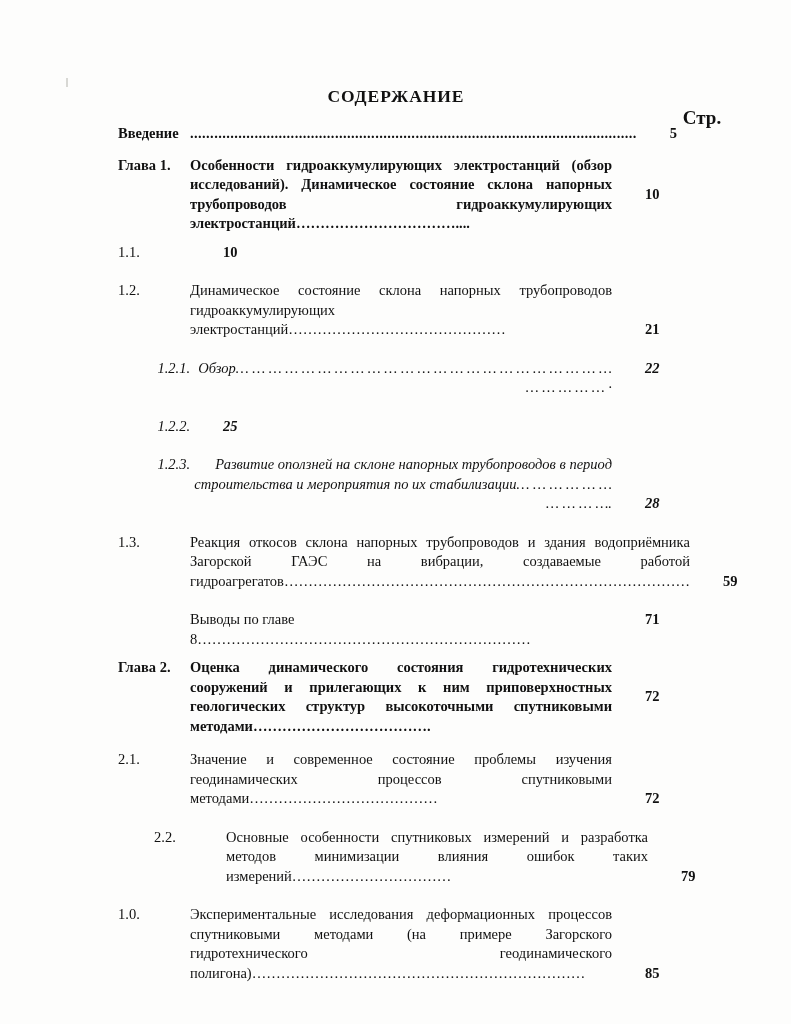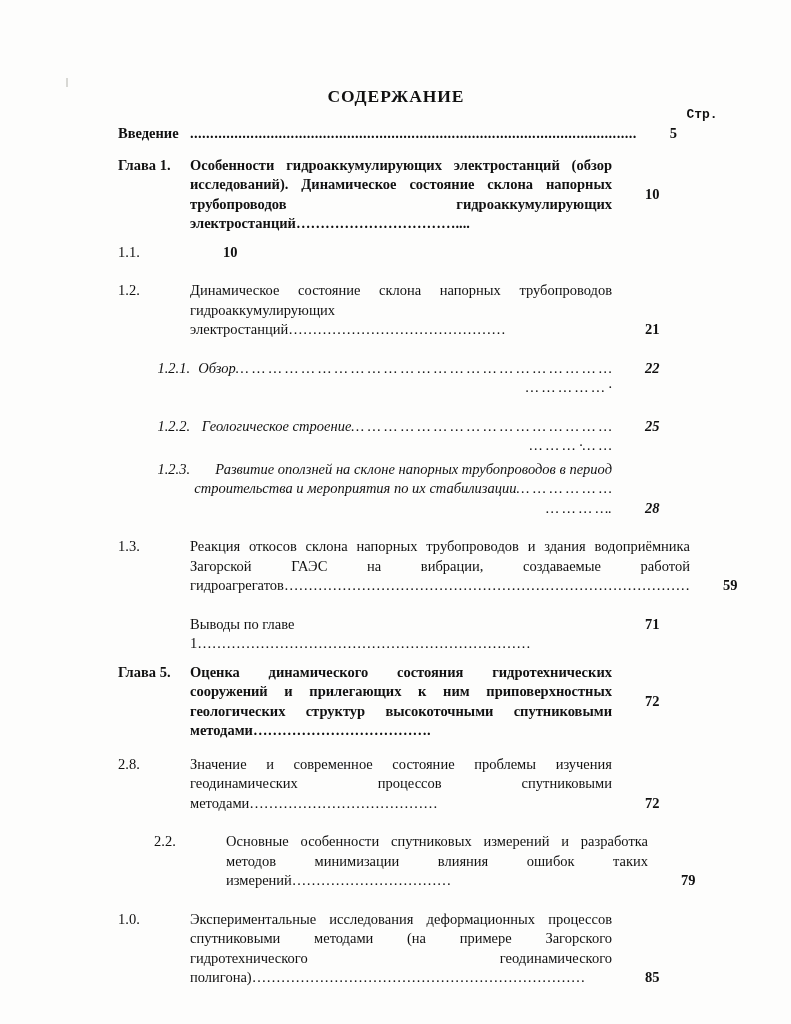--- a/index.html
+++ b/index.html
@@ -40,23 +40,22 @@
     letter-spacing: 0.9px;
     text-indent: 0.9px;
   }
 
   .col-head {
     position: absolute;
     top: 107px;
     left: 665px;
     width: 74px;
     text-align: center;
-    font-size: 13px;
+    font-size: 19px;
     font-weight: bold;
-    font-family: Liberation Mono, monospace;
   }
 
   .toc {
     position: absolute;
     left: 0;
     top: 124px;
     width: 791px;
   }
 
   .row {
@@ -144,45 +143,44 @@
         <div class="body-col">Динамическое состояние склона напорных трубопроводов гидроаккумулирующих электростанций………………………………………</div>
         <div class="page-col pg-bottom">21</div>
       </div>
       <div class="row ital" style="margin-top: 19px;">
         <div class="num-col">1.2.1.</div>
         <div class="body-col">Обзор… … … … … … … … … … … … … … … … … … … … … … … … … … … … ·</div>
         <div class="page-col pg-top">22</div>
       </div>
       <div class="row ital" style="margin-top: 19px;">
         <div class="num-col">1.2.2.</div>
-        <div class="body-col">Геологическое строение… … … … … … … … … … … … … … … … … … … ·… …</div>
         <div class="page-col pg-top">25</div>
       </div>
-      <div class="row ital" style="margin-top: 4px;">
+      <div class="row ital" style="margin-top: 19px;">
         <div class="num-col">1.2.3.</div>
         <div class="body-col">Развитие оползней на склоне напорных трубопроводов в период строительства и мероприятия по их стабилизации… … … … … … … … … ….</div>
         <div class="page-col pg-bottom">28</div>
       </div>
       <div class="row" style="margin-top: 19px;">
         <div class="num-col">1.3.</div>
         <div class="body-col">Реакция откосов склона напорных трубопроводов и здания водоприёмника Загорской ГАЭС на вибрации, создаваемые работой гидроагрегатов…………………………………………………………………………</div>
         <div class="page-col pg-bottom">59</div>
       </div>
       <div class="row plain-label" style="margin-top: 19px;">
         <div class="num-col"></div>
-        <div class="body-col">Выводы по главе 1……………………………………………………………</div>
+        <div class="body-col">Выводы по главе 8……………………………………………………………</div>
         <div class="page-col pg-top">71</div>
       </div>
       <div class="row bold" style="margin-top: 9px;">
-        <div class="num-col">Глава 5.</div>
+        <div class="num-col">Глава 2.</div>
         <div class="body-col">Оценка динамического состояния гидротехнических сооружений и прилегающих к ним приповерхностных геологических структур высокоточными спутниковыми методами……………………………….</div>
         <div class="page-col pg-mid">72</div>
       </div>
       <div class="row" style="margin-top: 14px;">
-        <div class="num-col">2.8.</div>
+        <div class="num-col">2.1.</div>
         <div class="body-col">Значение и современное состояние проблемы изучения геодинамических процессов спутниковыми методами…………………………………</div>
         <div class="page-col pg-bottom">72</div>
       </div>
       <div class="row" style="margin-top: 19px; margin-left: 36px;">
         <div class="num-col">2.2.</div>
         <div class="body-col">Основные особенности спутниковых измерений и разработка методов минимизации влияния ошибок таких измерений……………………………</div>
         <div class="page-col pg-bottom">79</div>
       </div>
       <div class="row" style="margin-top: 19px;">
         <div class="num-col">1.0.</div>

